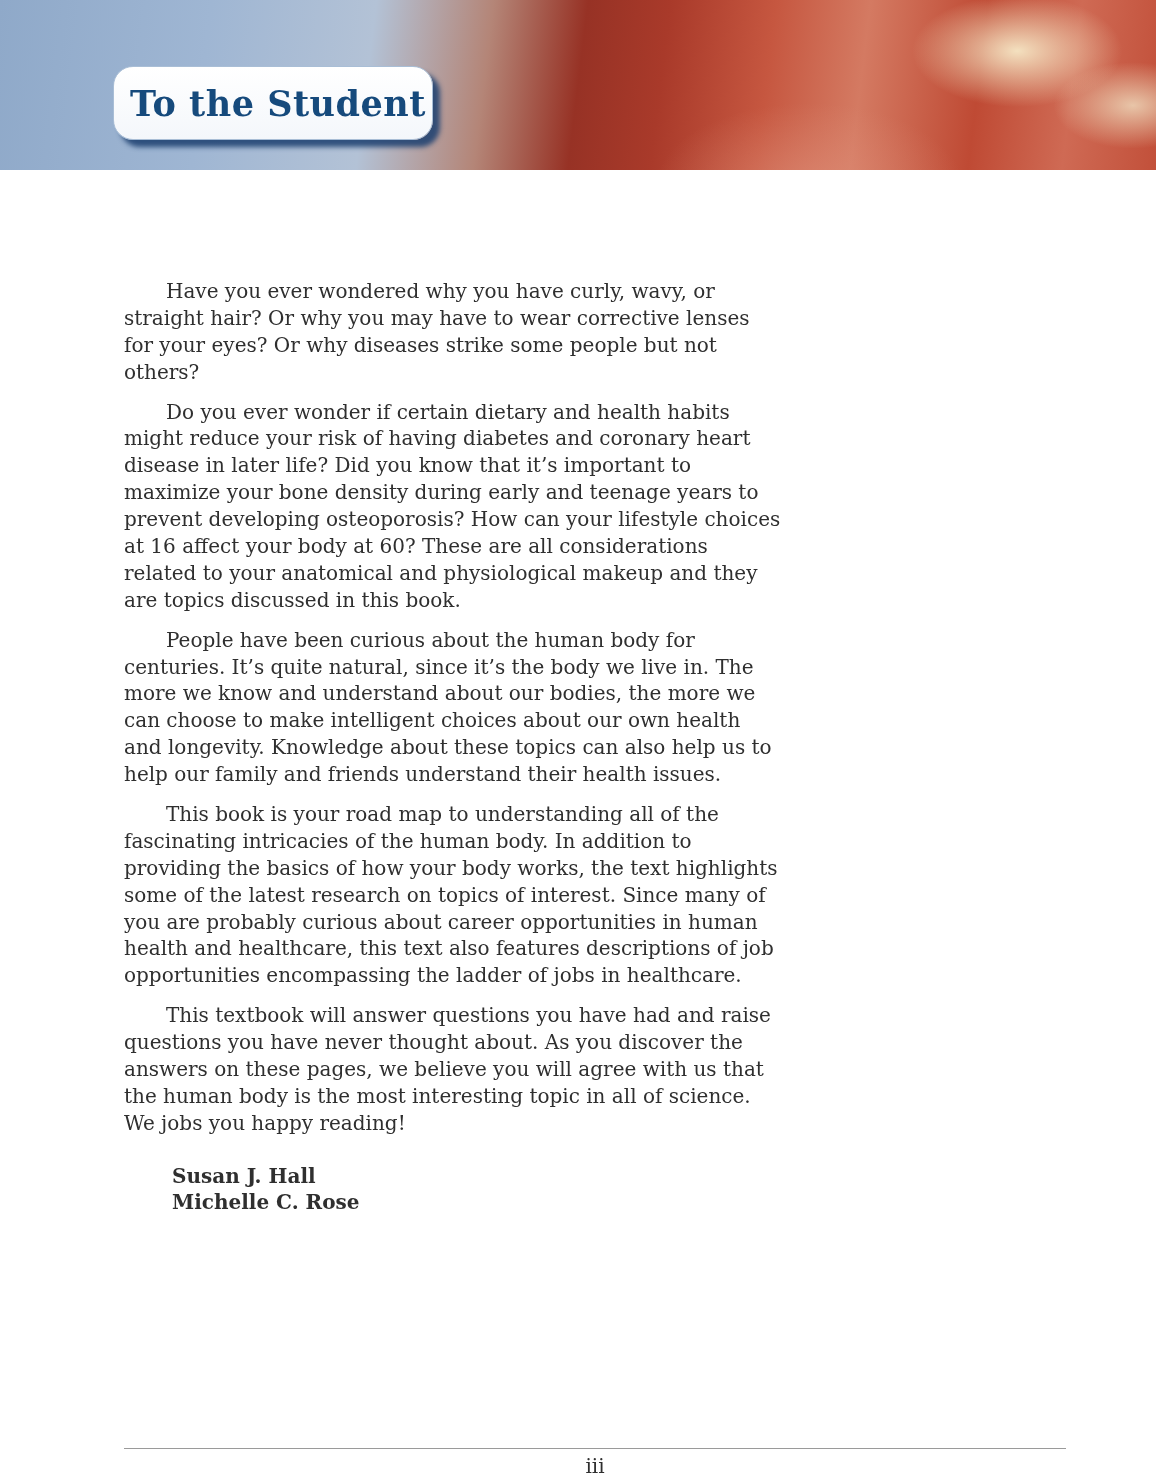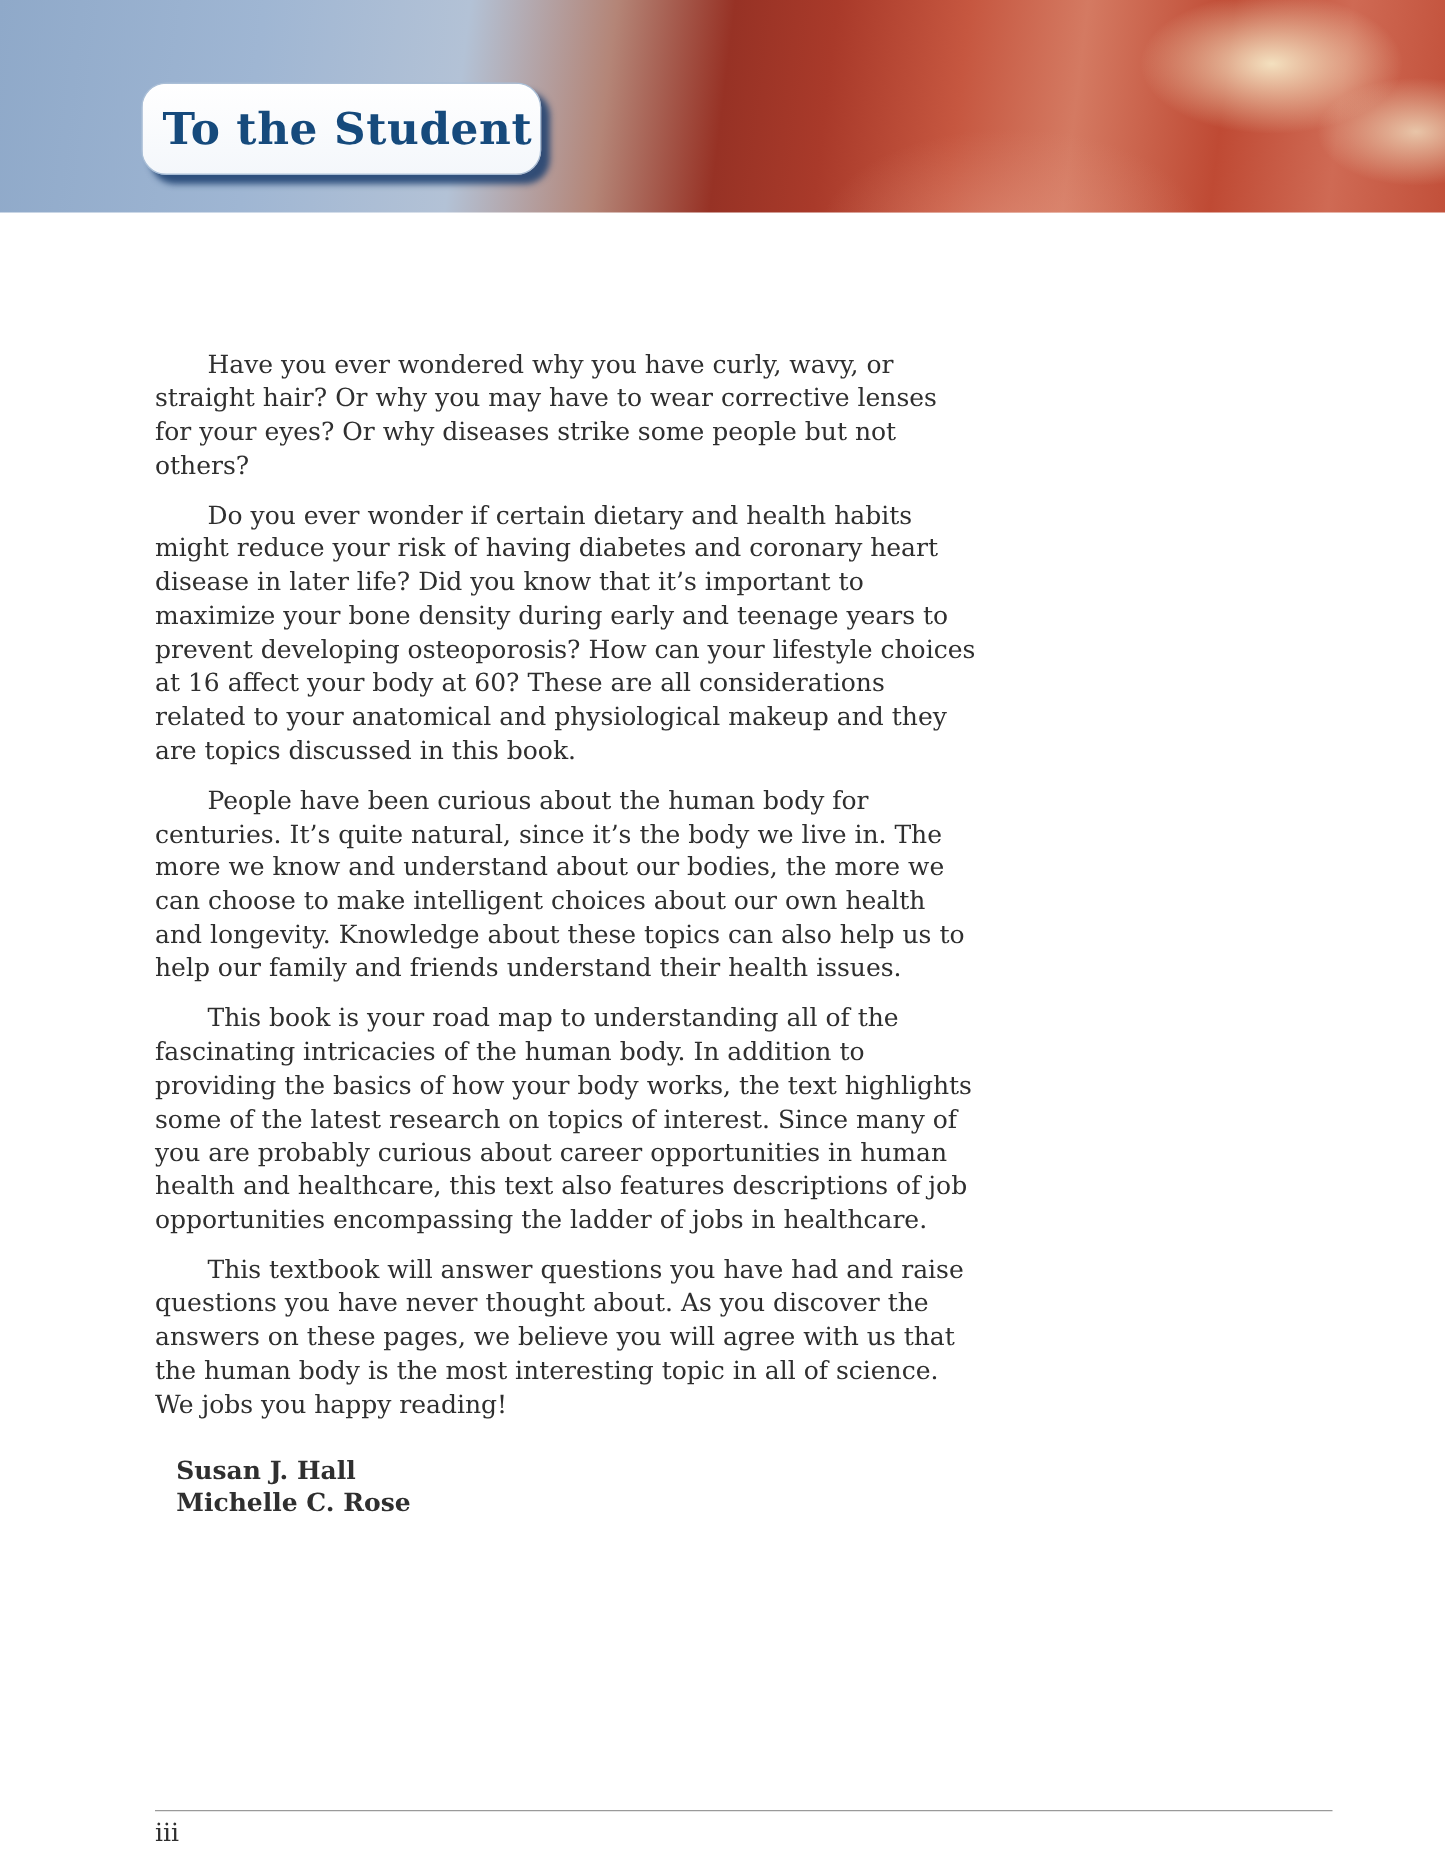--- a/index.html
+++ b/index.html
@@ -77,21 +77,21 @@
     text-align: left;
   }
   .body-copy p {
     text-indent: 42px;
     margin-bottom: 13px;
   }
 
   
   .signatures {
     margin-top: 26px;
-    margin-left: 17px;
+    margin-left: 48px;
     font-weight: bold;
     color: #2f2f2f;
   }
   .signatures .sig-line {
     line-height: 1.33;
   }
 
   
   .footer-rule {
     position: absolute;
@@ -99,21 +99,21 @@
     top: 1448px;
     width: 942px;
     height: 0;
     border-top: 1px solid #9a9a9a;
   }
   .page-number {
     position: absolute;
     top: 1454px;
     left: 124px;
     width: 942px;
-    text-align: left;
+    text-align: center;
     font-size: 20px;
     color: #2f2f2f;
   }
 </style>
 </head>
 <body>
 
 <div class="page">
 
   <div class="header-banner"></div>

